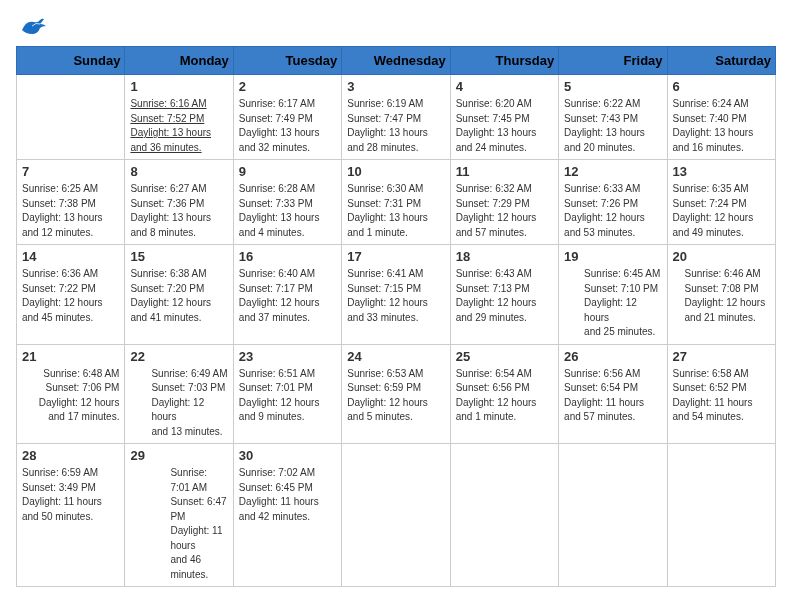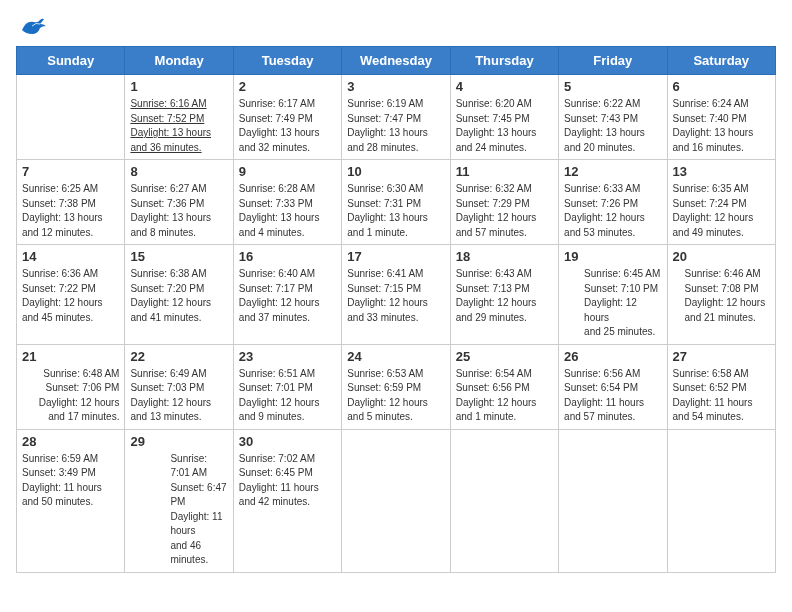--- a/index.html
+++ b/index.html
@@ -50,23 +50,23 @@
       font-size: 16px;
       color: #333;
     }
     .calendar {
       width: 100%;
       border-collapse: collapse;
       border: 1px solid #ccc;
     }
     .calendar th {
       background-color: #3a7dc9;
-      color: #ffffff;
+      color: #000000;
       padding: 6px 4px;
-      text-align: center;
+      text-align: right;
       font-size: 13px;
       border: 1px solid #2a6db9;
     }
     .calendar td {
       border: 1px solid #ccc;
       vertical-align: top;
       padding: 4px 5px;
       width: calc(100% / 7);
       min-height: 80px;
       font-size: 10.5px;
@@ -270,21 +270,21 @@
       <tr>
         <td>
           <span class="day-number">21</span>
           <div class="day-info" style="white-space: pre-line; text-align: right;">Sunrise: 6:48 AM
 Sunset: 7:06 PM
 Daylight: 12 hours
 and 17 minutes.</div>
         </td>
         <td>
           <span class="day-number">22</span>
-          <div class="day-info" style="white-space: pre-line;">Sunrise: 6:49 AM
+          <div class="day-info" style="white-space: pre-line; margin-left: 21px;">Sunrise: 6:49 AM
 Sunset: 7:03 PM
 Daylight: 12 hours
 and 13 minutes.</div>
         </td>
         <td>
           <span class="day-number">23</span>
           <div class="day-info" style="white-space: pre-line;">Sunrise: 6:51 AM
 Sunset: 7:01 PM
 Daylight: 12 hours
 and 9 minutes.</div>

